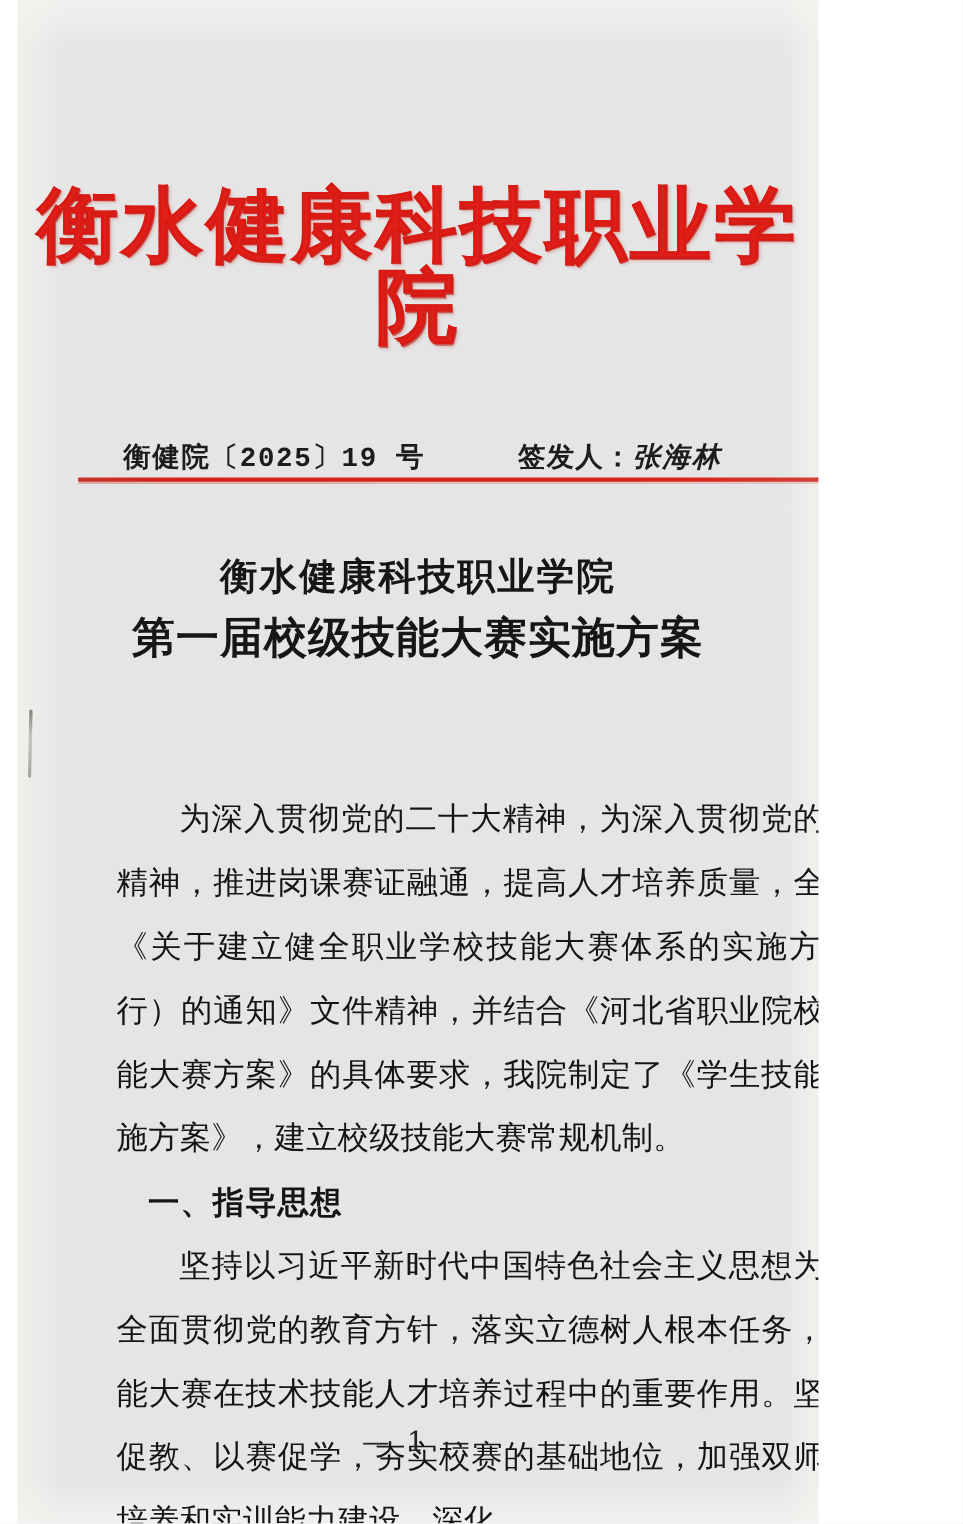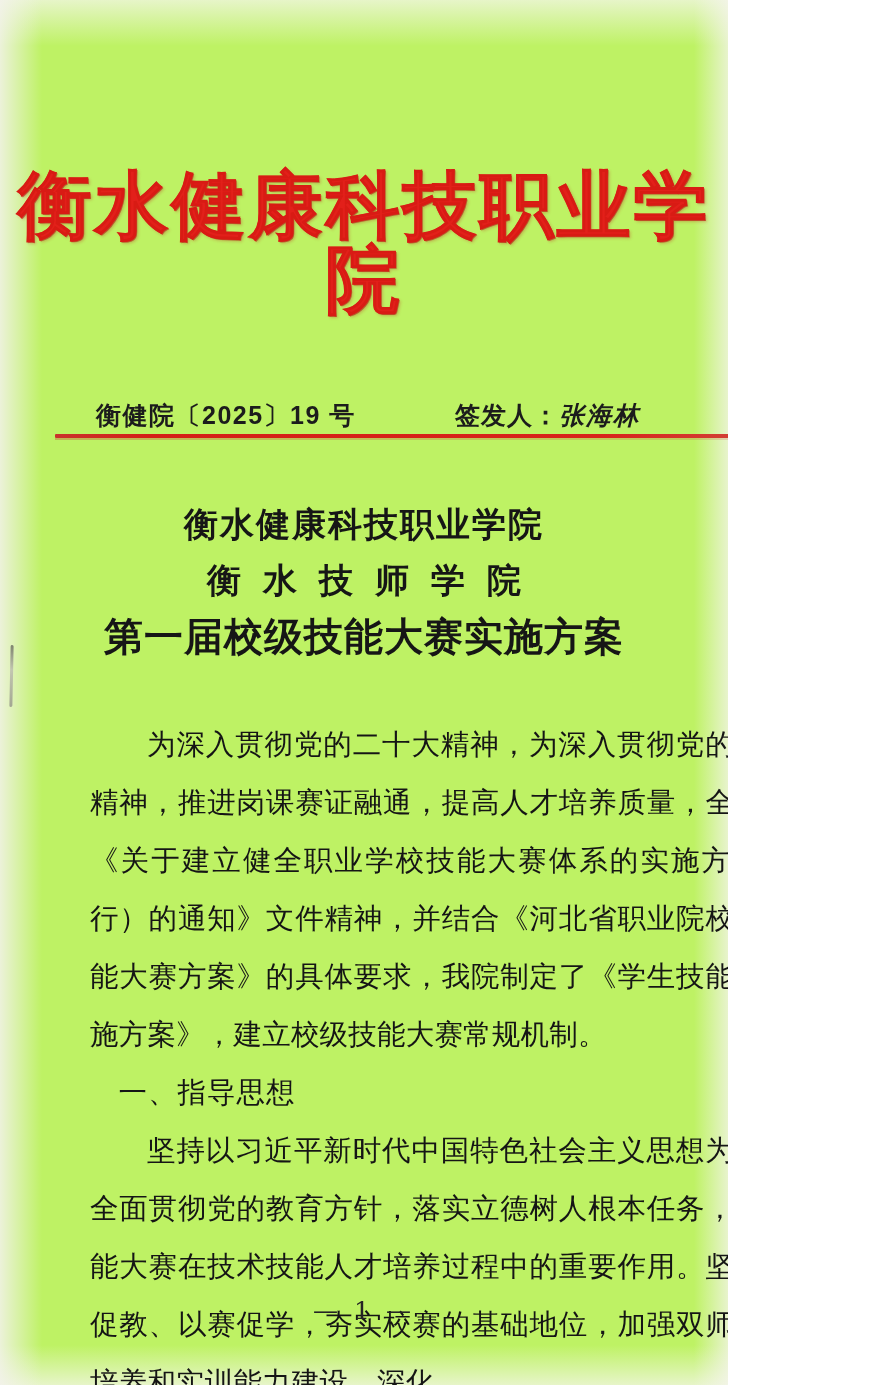--- a/index.html
+++ b/index.html
@@ -7,23 +7,24 @@
     padding: 0;
     background: #ffffff;
   }
   body {
     font-family: "DejaVu Sans", "Liberation Sans", sans-serif;
   }
   .page {
     position: relative;
     width: 728px;
     height: 1385px;
-    background: #bef264;
+    background: #e5e5e5;
     overflow: hidden;
     box-sizing: border-box;
+    margin-left: 16px;
   }
 
   
   .paper-tint {
     position: absolute;
     inset: 0;
     pointer-events: none;
     background:
       linear-gradient(to right, rgba(244,242,238,0.85) 0px, rgba(255,255,255,0) 42px),
       linear-gradient(to left, rgba(246,244,240,0.75) 0px, rgba(255,255,255,0) 34px),
@@ -58,21 +59,21 @@
     position: absolute;
     left: 96px;
     right: 48px;
     top: 396px;
     height: 36px;
     display: flex;
     align-items: flex-end;
     justify-content: space-between;
   }
   .docnum {
-    font-family: Liberation Sans, sans-serif;
+    font-family: Liberation Mono, monospace;
     font-size: 25px;
     font-weight: 700;
     color: #1c1c1c;
     letter-spacing: 1.5px;
     white-space: nowrap;
   }
   .signer {
     font-family: Liberation Mono, monospace;
     font-size: 25px;
     font-weight: 700;
@@ -140,21 +141,21 @@
     letter-spacing: 0.2px;
     text-align: justify;
     text-justify: inter-character;
   }
   .para {
     margin: 0;
     text-indent: 2em;
   }
   .section-heading {
     margin: 0;
-    font-weight: 400;
+    font-weight: 700;
     text-indent: 1em;
     letter-spacing: 1px;
   }
 
   
   .footer {
     position: absolute;
     left: 0;
     right: 0;
     top: 1296px;
@@ -192,21 +193,20 @@
   <div class="docnum-row">
     <span class="docnum">衡健院〔2025〕19 号</span>
     <span class="signer"><span>签发人：</span><span class="signer-name">张海林</span></span>
   </div>
 
   <div class="red-rule"></div>
   <div class="red-rule-shadow"></div>
 
   <div class="title-block">
     <div class="title-line l1">衡水健康科技职业学院</div>
-    <div class="title-line spaced">衡水技师学院</div>
     <div class="title-line l3">第一届校级技能大赛实施方案</div>
   </div>
 
   <div class="body-text">
     <p class="para">为深入贯彻党的二十大精神，为深入贯彻党的二十大精神，推进岗课赛证融通，提高人才培养质量，全面落实《关于建立健全职业学校技能大赛体系的实施方案（试行）的通知》文件精神，并结合《河北省职业院校学生技能大赛方案》的具体要求，我院制定了《学生技能大赛实施方案》，建立校级技能大赛常规机制。</p>
     <p class="section-heading">一、指导思想</p>
     <p class="para">坚持以习近平新时代中国特色社会主义思想为指导，全面贯彻党的教育方针，落实立德树人根本任务，强化技能大赛在技术技能人才培养过程中的重要作用。坚持以赛促教、以赛促学，夯实校赛的基础地位，加强双师型教师培养和实训能力建设，深化</p>
   </div>
 
   <div class="margin-mark"></div>

